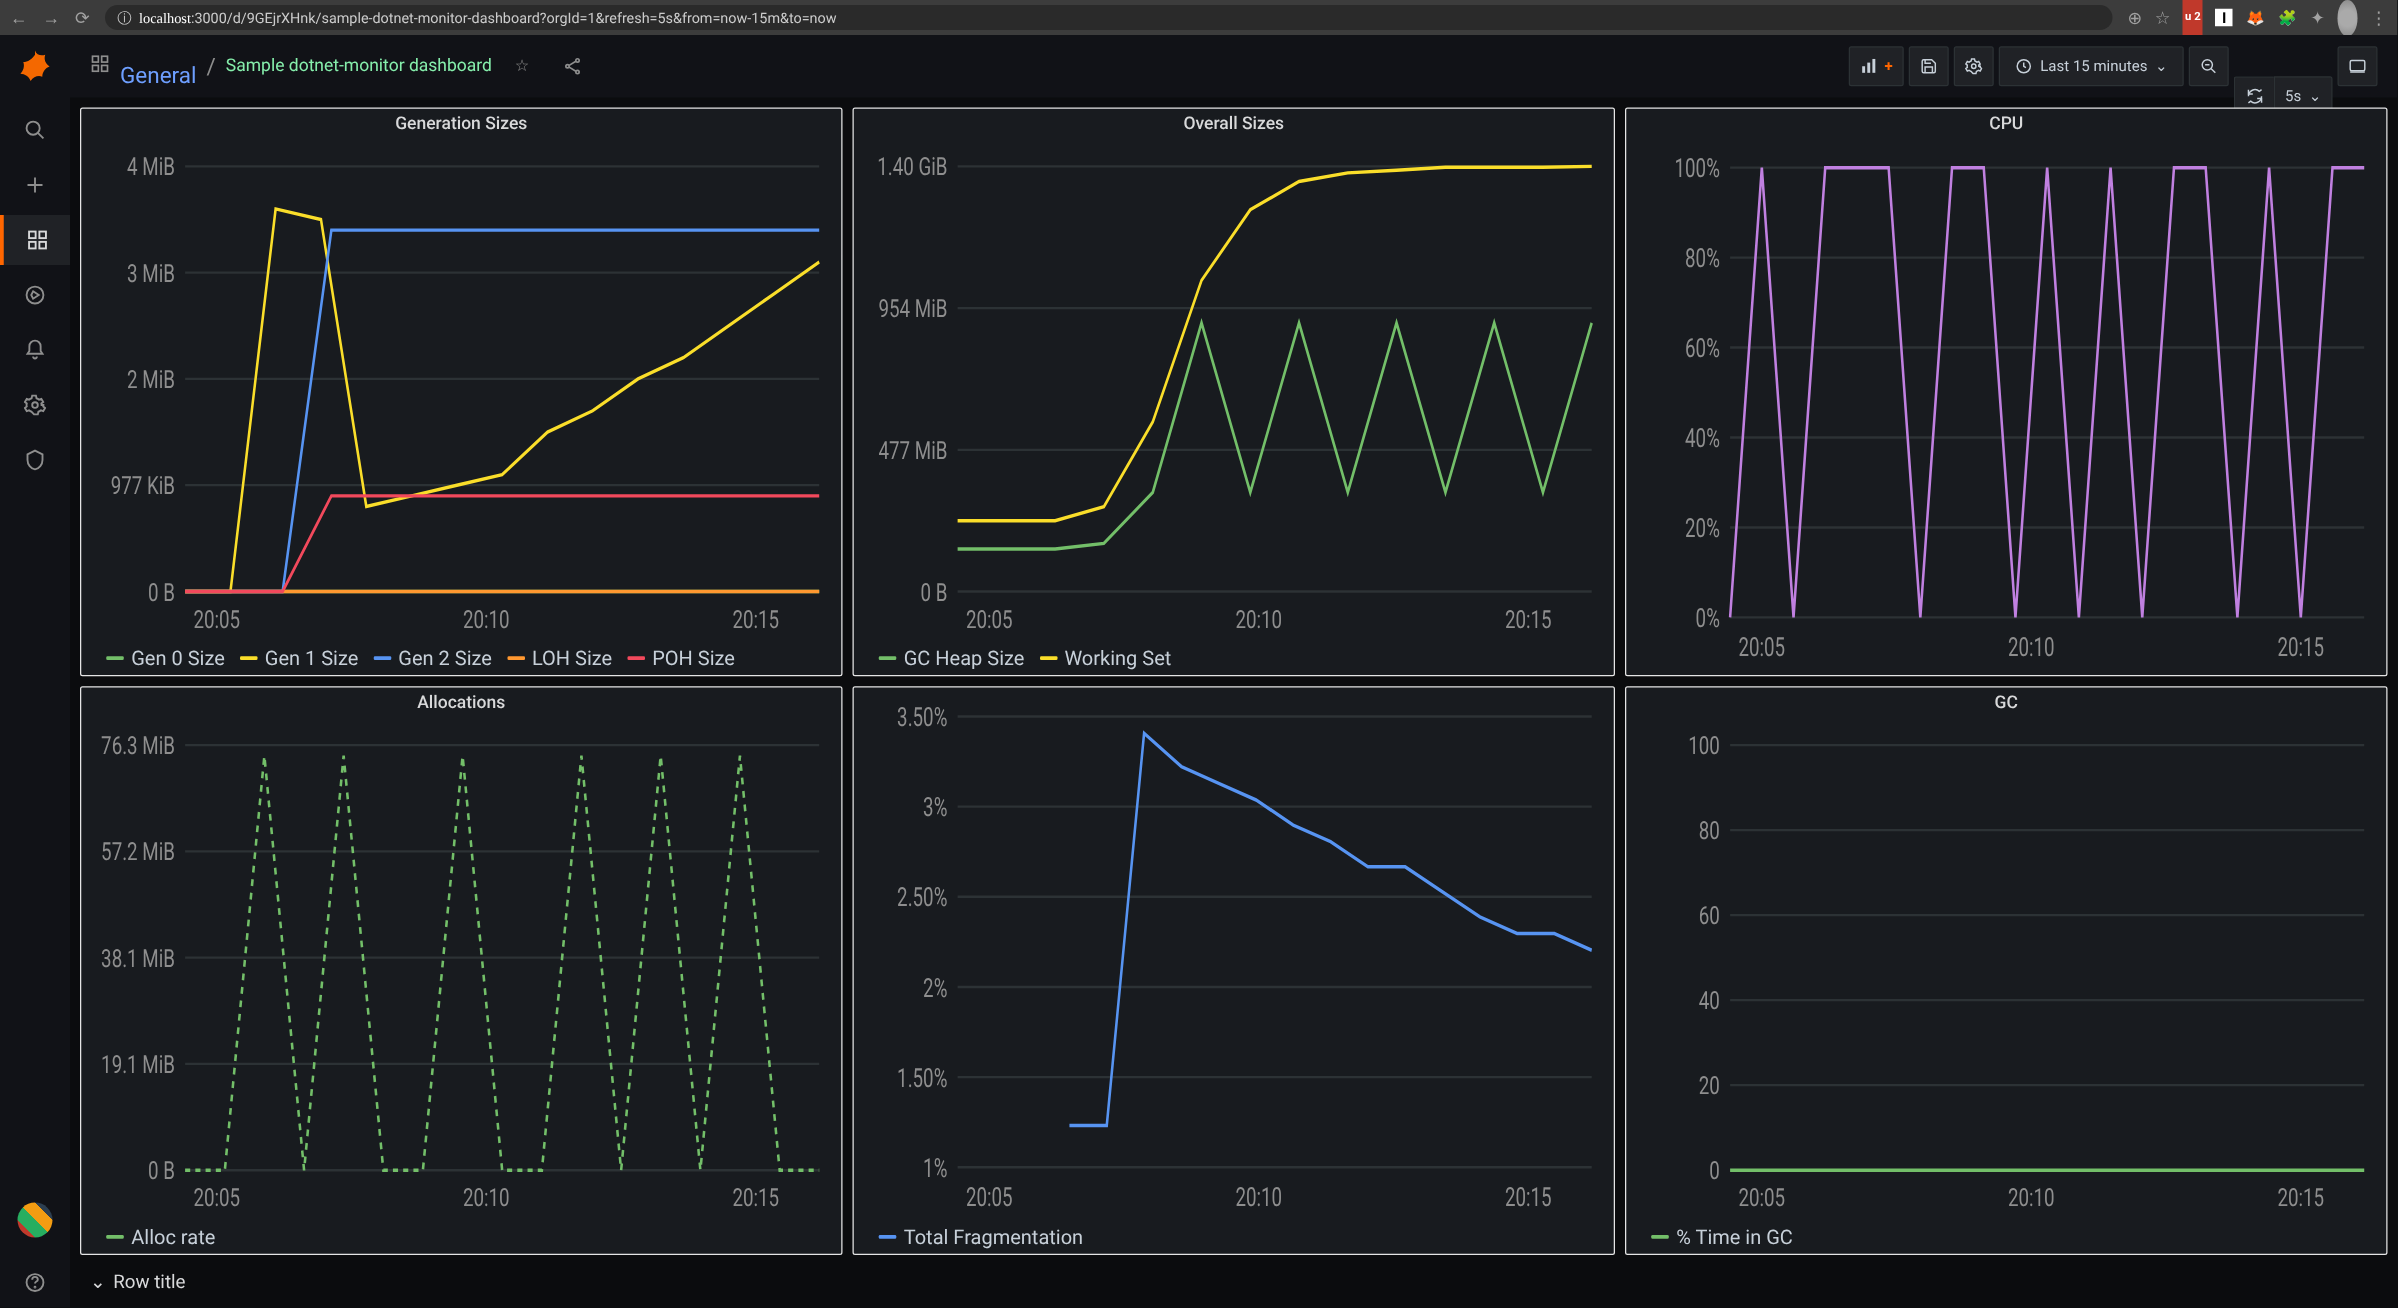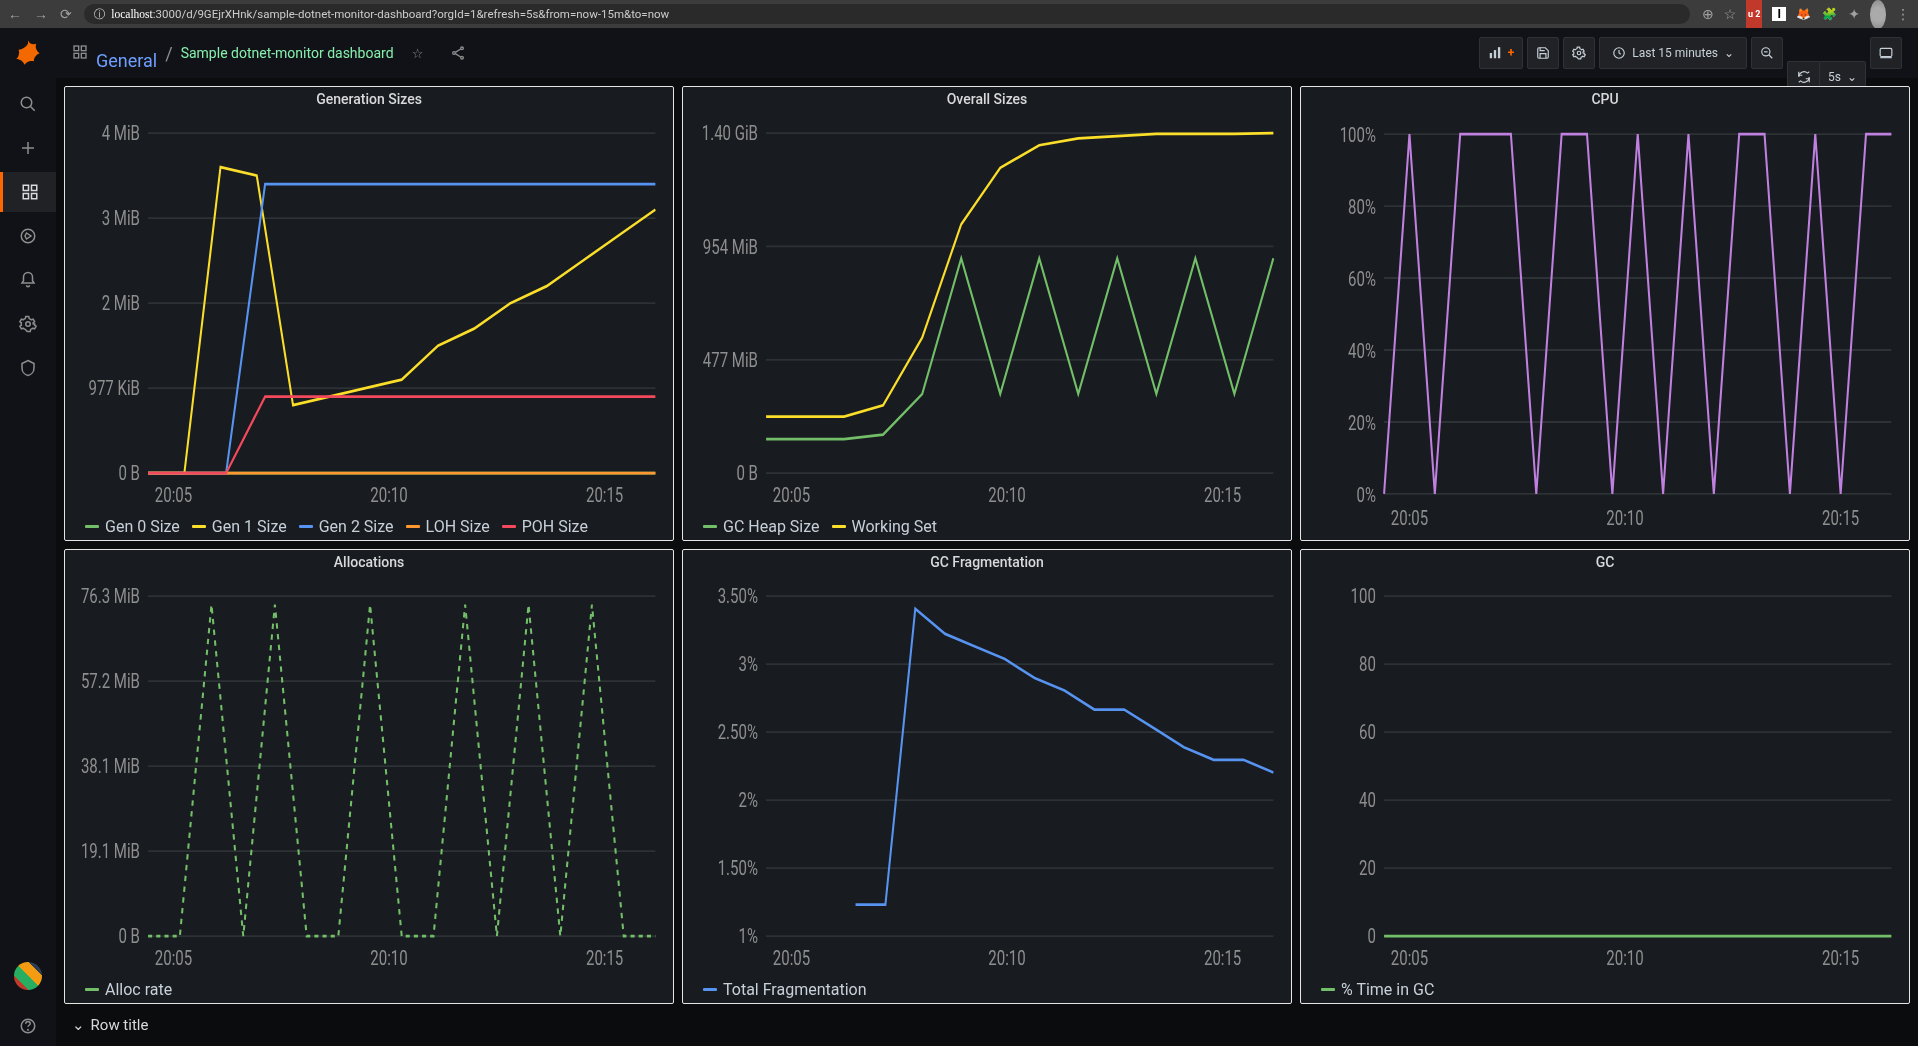--- a/index.html
+++ b/index.html
@@ -462,21 +462,20 @@
               <path d="M58.0 198.0 L81.3 198.0 L104.5 14.7 L127.8 198.0 L151.0 14.7 L174.3 198.0 L197.5 198.0 L220.8 14.7 L244.0 198.0 L267.3 198.0 L290.5 14.7 L313.8 198.0 L337.0 14.7 L360.3 198.0 L383.5 14.7 L406.8 198.0 L430.0 198.0" fill="none" stroke="#73BF69" stroke-width="1.5" stroke-dasharray="3 3"></path>
             </svg></div>
           <div class="legend">
             <div class="legend-item">
               <span class="legend-swatch" style="background: rgb(115, 191, 105);"></span>
               <span>Alloc rate</span>
             </div>
           </div>
         </div>
         <div class="panel">
-          <div class="panel-title">GC Fragmentation</div>
           <div class="chart"><svg viewBox="0 0 440 220" preserveAspectRatio="none">
               <line x1="58" x2="430" y1="198" y2="198" class="grid-line"></line>
               <text x="52" y="202" text-anchor="end" class="axis-label">1%</text>
               <line x1="58" x2="430" y1="160.4" y2="160.4" class="grid-line"></line>
               <text x="52" y="164.4" text-anchor="end" class="axis-label">1.50%</text>
               <line x1="58" x2="430" y1="122.8" y2="122.8" class="grid-line"></line>
               <text x="52" y="126.8" text-anchor="end" class="axis-label">2%</text>
               <line x1="58" x2="430" y1="85.2" y2="85.2" class="grid-line"></line>
               <text x="52" y="89.2" text-anchor="end" class="axis-label">2.50%</text>
               <line x1="58" x2="430" y1="47.599999999999994" y2="47.599999999999994" class="grid-line"></line>

